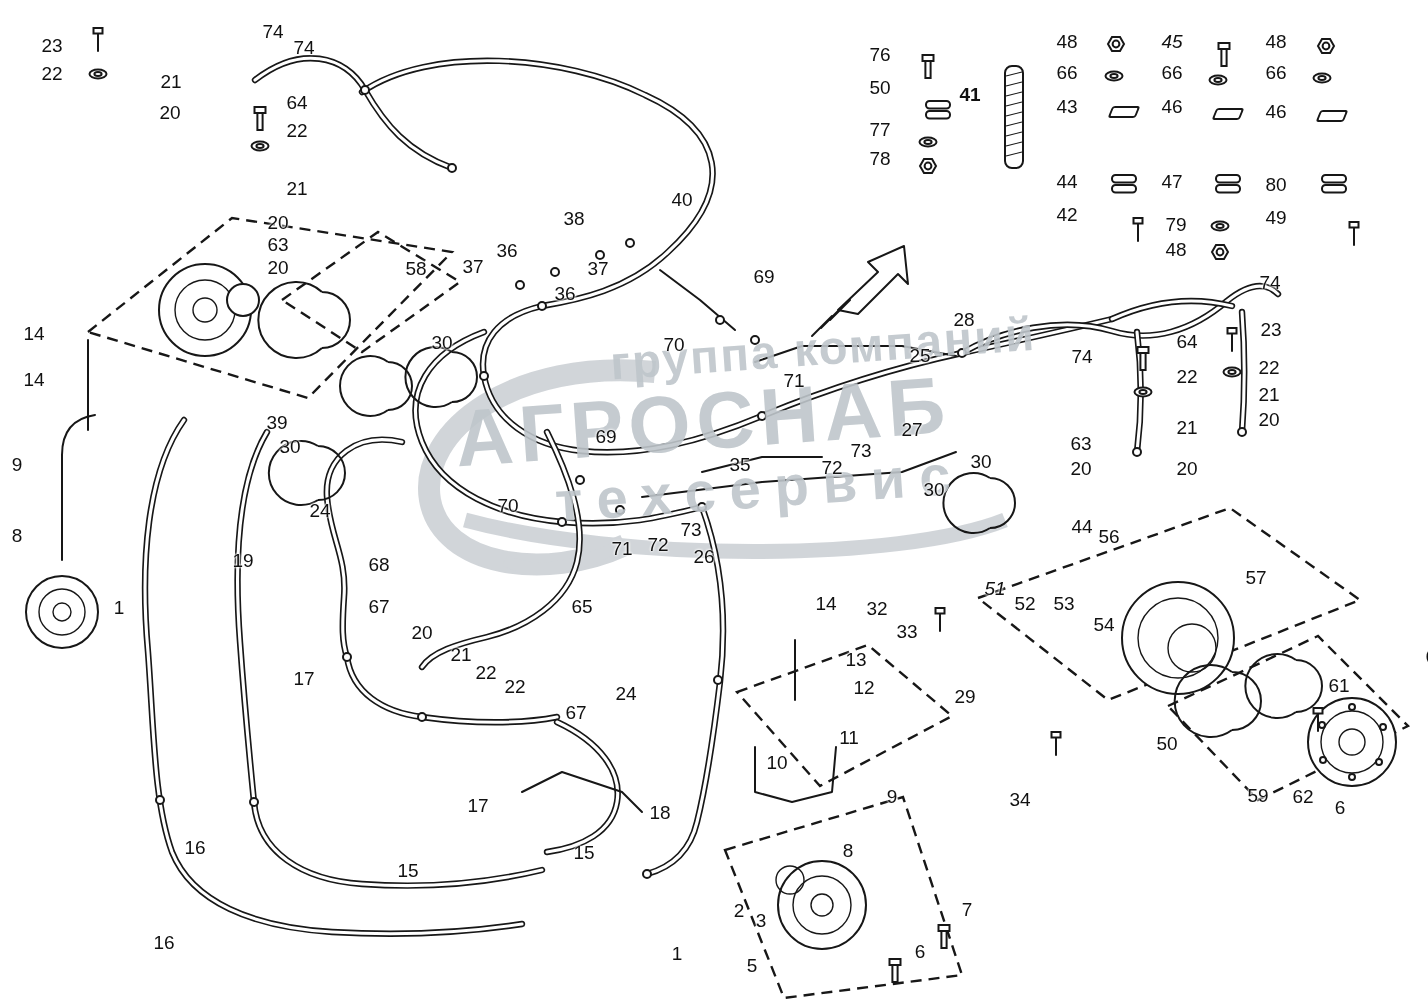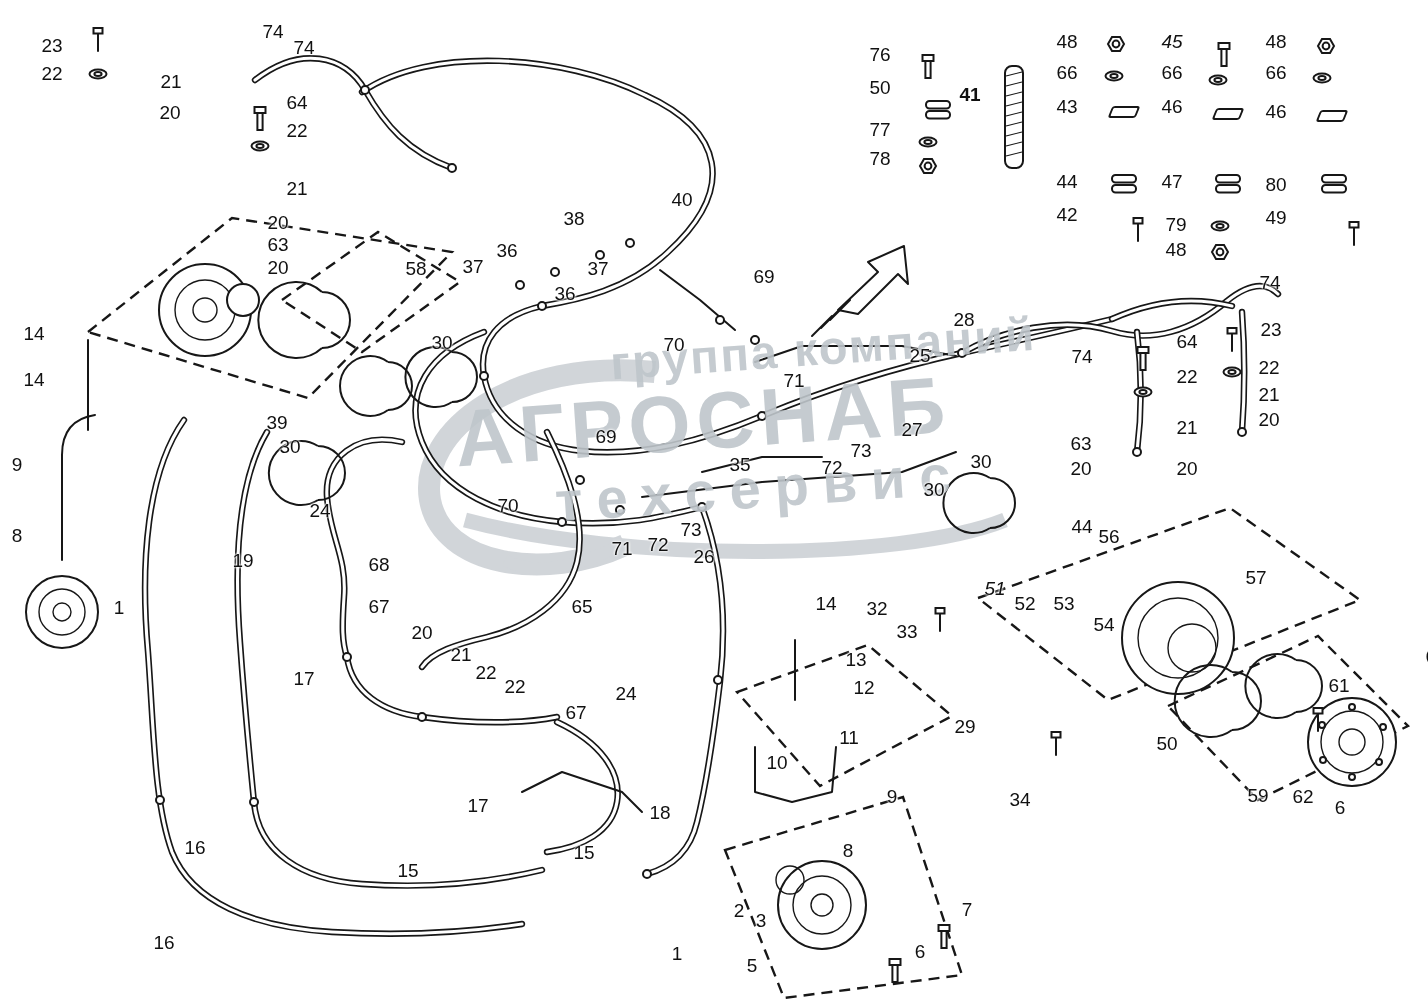--- a/index.html
+++ b/index.html
@@ -360,21 +360,21 @@
       <div class="callout" style="left: 1256px; top: 578px;">57</div>
       <div class="callout" style="left: 1391px; top: 657px; margin-left: 45px;">60</div>
       <div class="callout" style="left: 1339px; top: 686px;">61</div>
       <div class="callout" style="left: 1167px; top: 744px;">50</div>
       <div class="callout" style="left: 1258px; top: 796px;">59</div>
       <div class="callout" style="left: 1303px; top: 797px;">62</div>
       <div class="callout" style="left: 1340px; top: 808px;">6</div>
       <div class="callout" style="left: 1020px; top: 760px; margin-top: 40px;">34</div>
       <div class="callout" style="left: 877px; top: 609px;">32</div>
       <div class="callout" style="left: 907px; top: 632px;">33</div>
-      <div class="callout" style="left: 965px; top: 697px; margin-top: 30px;">29</div>
+      <div class="callout" style="left: 965px; top: 697px;">29</div>
       <div class="callout" style="left: 826px; top: 604px;">14</div>
       <div class="callout" style="left: 856px; top: 660px;">13</div>
       <div class="callout" style="left: 864px; top: 688px;">12</div>
       <div class="callout" style="left: 849px; top: 738px;">11</div>
       <div class="callout" style="left: 777px; top: 763px;">10</div>
       <div class="callout" style="left: 892px; top: 797px;">9</div>
       <div class="callout" style="left: 848px; top: 851px;">8</div>
       <div class="callout" style="left: 739px; top: 911px;">2</div>
       <div class="callout" style="left: 761px; top: 921px;">3</div>
       <div class="callout" style="left: 677px; top: 954px;">1</div>

